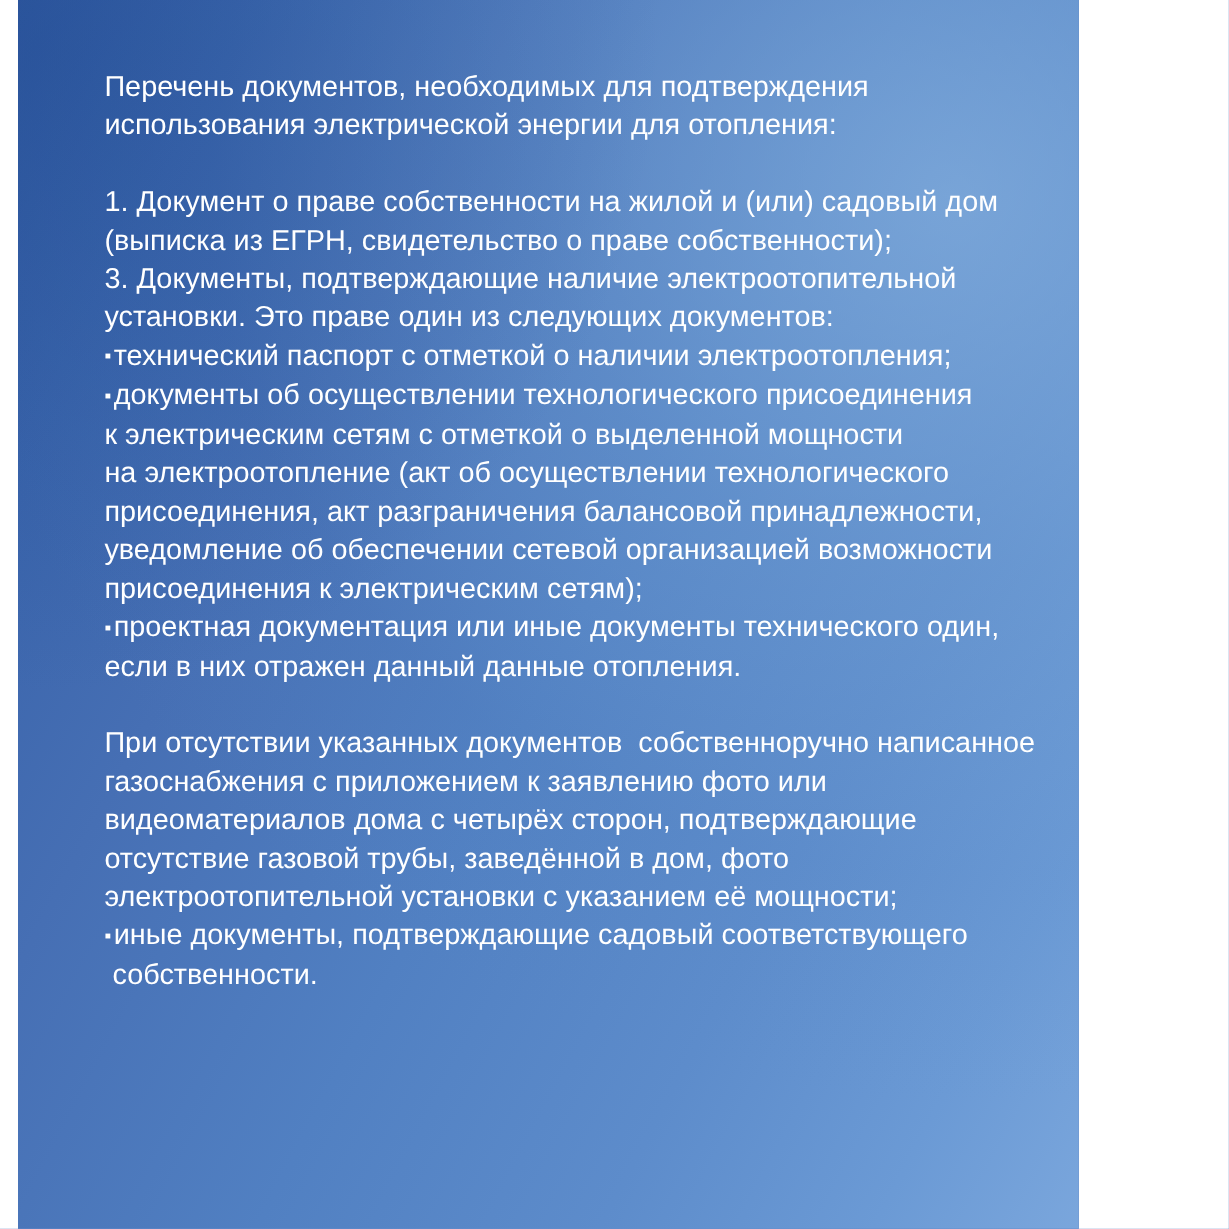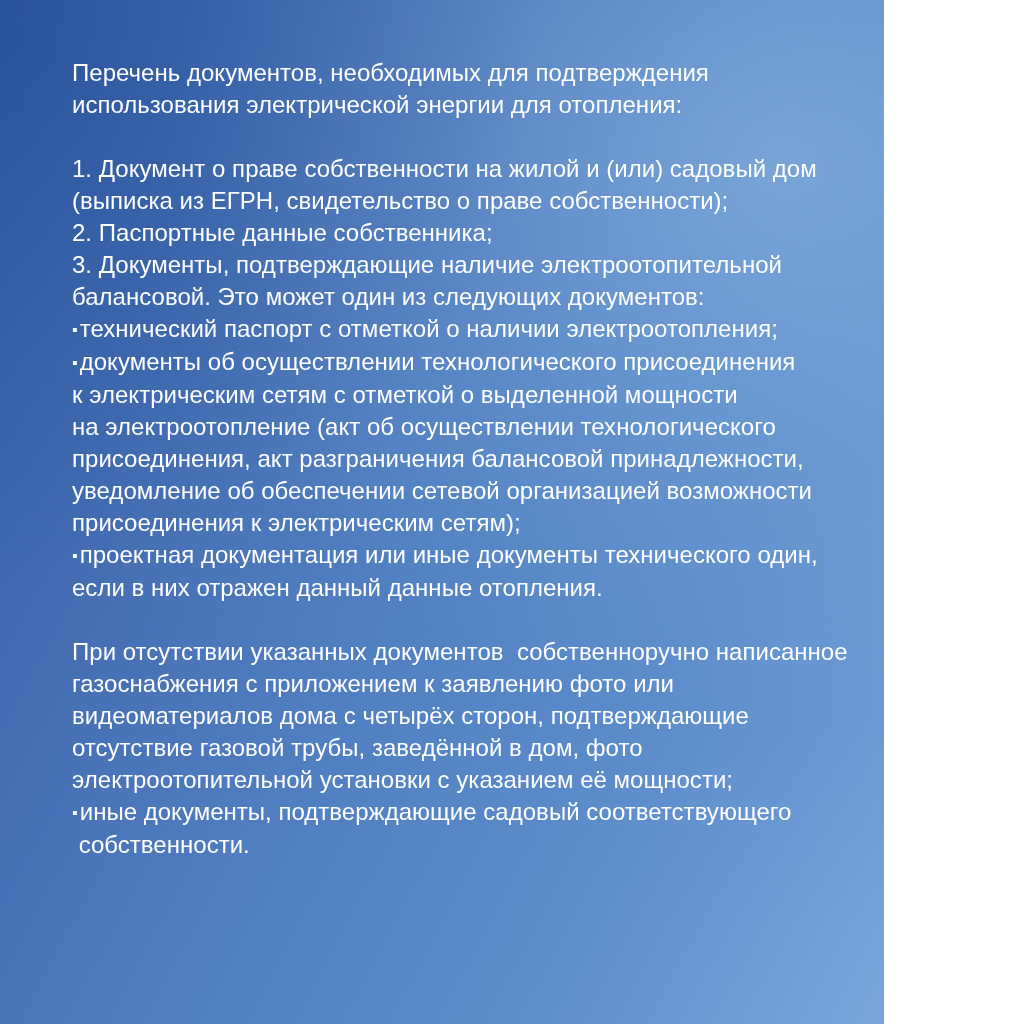--- a/index.html
+++ b/index.html
@@ -14,20 +14,21 @@
     font-family: "Liberation Sans", sans-serif;
   }
 
   #slide {
     position: relative;
     width: 884px;
     height: 1024px;
     box-sizing: border-box;
     background-color: #4a76bd;
     overflow: hidden;
+    margin-left: 15px;
   }
 
   
   #bg-base {
     position: absolute;
     inset: 0;
     background: linear-gradient(118deg,
                  #30589f 0%,
                  #3a64ab 14%,
                  #466fb4 30%,
@@ -96,23 +97,22 @@
 
   <div id="text-block">
 
     <div class="line">Перечень документов, необходимых для подтверждения</div>
     <div class="line">использования электрической энергии для отопления:</div>
 
     <div class="line blank"></div>
 
     <div class="line">1. Документ о праве собственности на жилой и (или) садовый дом</div>
     <div class="line">(выписка из ЕГРН, свидетельство о праве собственности);</div>
-    <div class="line">2. Паспортные данные собственника;</div>
     <div class="line">3. Документы, подтверждающие наличие электроотопительной</div>
-    <div class="line">балансовой. Это может один из следующих документов:</div>
+    <div class="line">установки. Это праве один из следующих документов:</div>
 
     <div class="line bullet-line"><span class="bullet-mark">▪</span><span>технический паспорт с отметкой о наличии электроотопления;</span></div>
 
     <div class="line bullet-line"><span class="bullet-mark">▪</span><span>документы об осуществлении технологического присоединения</span></div>
 
     <div class="line">к электрическим сетям с отметкой о выделенной мощности</div>
     <div class="line">на электроотопление (акт об осуществлении технологического</div>
     <div class="line">присоединения, акт разграничения балансовой принадлежности,</div>
     <div class="line">уведомление об обеспечении сетевой организацией возможности</div>
     <div class="line">присоединения к электрическим сетям);</div>

